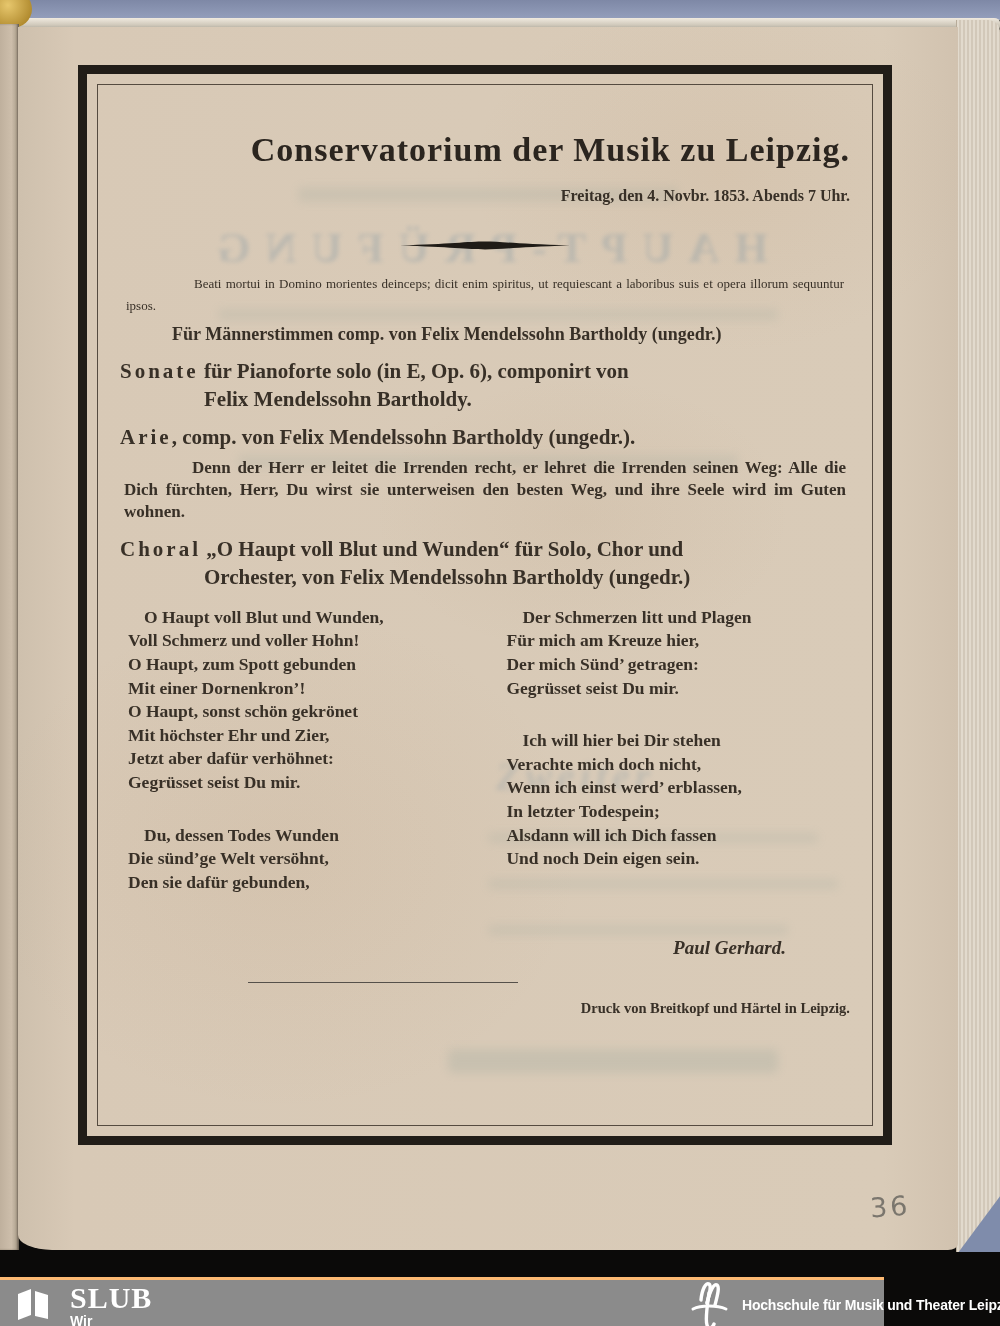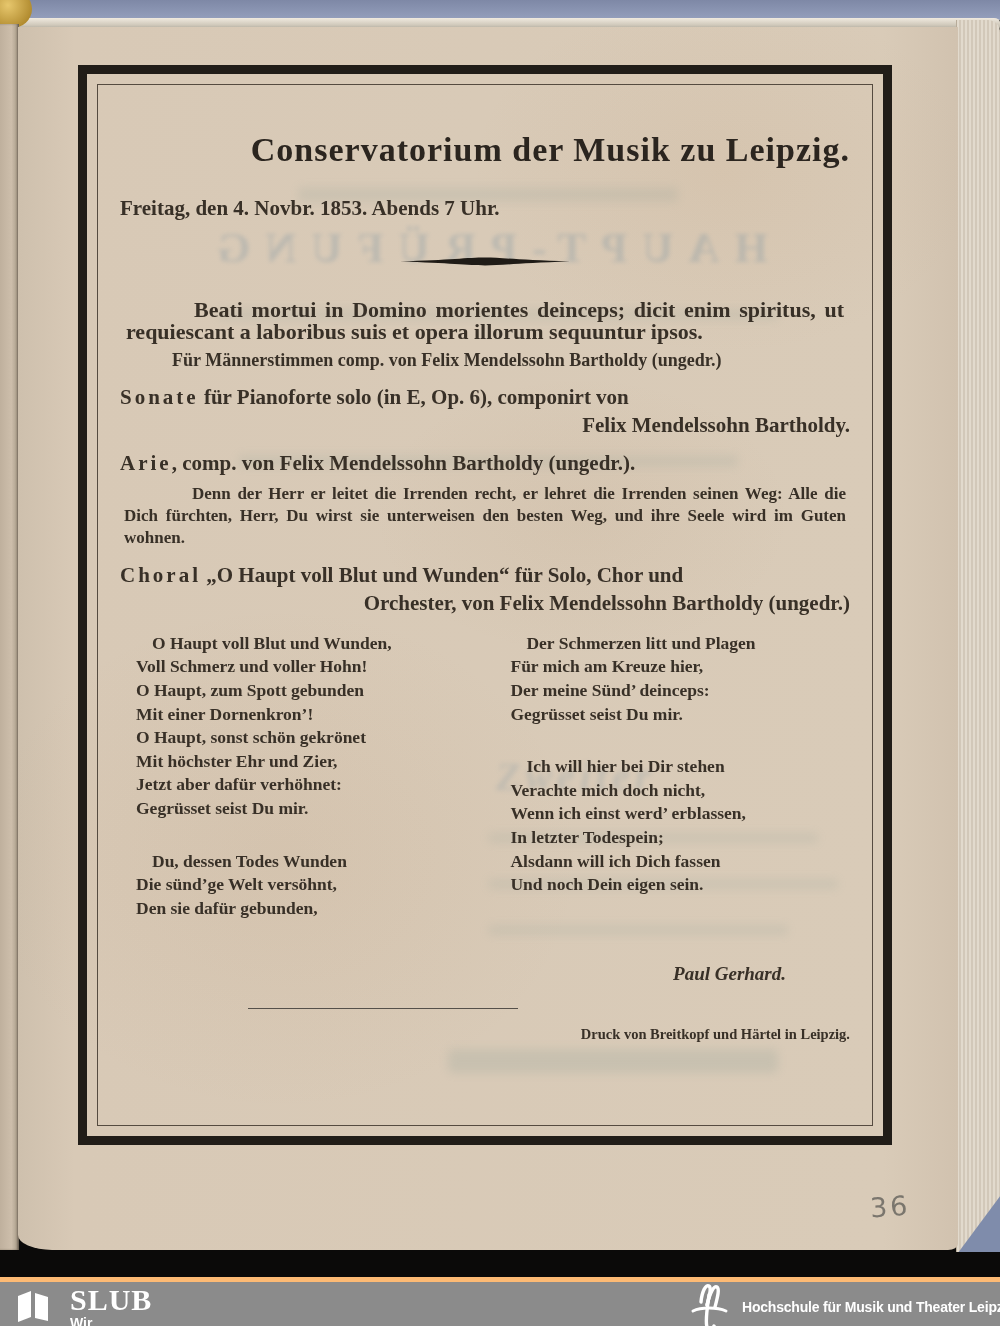--- a/index.html
+++ b/index.html
@@ -54,50 +54,50 @@
 
   
   .frame { position:absolute; left:60px; top:38px; width:814px; height:1080px;
            border:9px solid #211d18; }
   .frame-inner { position:absolute; inset:10px; border:1.5px solid rgba(62,53,43,.85);
                  overflow:hidden; padding:0 22px; color:#383027; }
 
   
   .doc-title { margin-top:46px; text-align:right; font-size:34px; font-weight:bold;
                letter-spacing:1px; color:#2b251f; }
-  .doc-date { margin-top:27px; text-align:left; font-size:21px; font-weight:bold; }
+  .doc-date { margin-top:18px; text-align:right; font-size:16px; font-weight:bold; }
   .divider { display:block; margin:36px auto 0; }
-  .latin { margin-top:33px; font-size:22px; font-weight:bold; line-height:22.4px;
+  .latin { margin-top:23px; font-size:13px; font-weight:normal; line-height:22.4px;
            text-align:justify; text-indent:68px; padding:0 6px; }
   .maenner { margin-top:6px; font-size:18px; font-weight:bold; padding-left:52px; }
   .work { margin-top:15px; font-size:21px; font-weight:bold; line-height:23px; }
   .work .kw { letter-spacing:3px; }
-  .work .l2 { margin-top:5px; margin-left:56px;text-align:right; }
+  .work .l2 { margin-top:5px; margin-left:84px; }
   .verse { margin-top:8px; font-size:17px; font-weight:bold; line-height:22px;
            text-align:justify; text-indent:68px; padding:0 4px; }
   .hymn { margin-top:17px; display:flex; font-size:17.5px; font-weight:bold;
           line-height:23.6px; }
-  .hymn-col-left  { margin-left:16px;  width:352px; }
+  .hymn-col-left  { margin-left:8px;  width:352px; }
   .hymn-col-right { margin-left:28px; width:345px; }
   .stanza { margin-bottom:29px; }
   .stanza .hymn-line:first-child { text-indent:16px; }
   .attribution { margin-top:14px; text-align:right; padding-right:64px;
                  font-size:19px; font-weight:bold; font-style:italic; }
   .end-rule { margin-top:23px; margin-left:128px; width:270px;
               border-top:1.5px solid #55504a; }
   .imprint { margin-top:17px; text-align:right; font-size:14.5px; font-weight:bold; }
 
   
   .pencil { position:absolute; left:852px; top:1164px; color:#64625c;
             font-family:"DejaVu Sans",sans-serif; font-size:27px; letter-spacing:3px;
             transform:rotate(-4deg); opacity:.8; }
 
   
-  .viewer-footer { position:absolute; left:0; bottom:0; width:1000px; height:49px;
-                   background:#8b8b8b; border-top:5px solid #fdba74;
+  .viewer-footer { position:absolute; left:0; bottom:0; width:884px; height:49px;
+                   background:#8b8b8b; border-top:3px solid #fdba74;
                    font-family:"Liberation Sans","DejaVu Sans",sans-serif; color:#fff; }
   .slub-block { position:absolute; left:14px; top:3px; height:46px; cursor:pointer; }
   .slub-icon { position:absolute; left:0; top:4px; }
   .slub-name { position:absolute; left:56px; top:-2px; font-size:30px; font-weight:bold;
                font-family:"Liberation Serif","DejaVu Serif",serif; letter-spacing:1px; }
   .slub-tag { position:absolute; left:56px; top:30px; font-size:14px; font-weight:bold; }
   .partner-block { position:absolute; left:686px; top:0; height:49px; cursor:pointer; }
   .mt-icon { position:absolute; left:0; top:-2px; }
   .partner-name { position:absolute; left:56px; top:17px; font-size:14px;
                   font-weight:bold; letter-spacing:-.2px; white-space:nowrap; }
@@ -174,21 +174,21 @@
             <div class="stanza">
                 <div class="hymn-line">Du, dessen Todes Wunden</div>
                 <div class="hymn-line">Die sünd’ge Welt versöhnt,</div>
                 <div class="hymn-line">Den sie dafür gebunden,</div>
               </div>
           </div>
           <div class="hymn-col-right">
             <div class="stanza">
                 <div class="hymn-line">Der Schmerzen litt und Plagen</div>
                 <div class="hymn-line">Für mich am Kreuze hier,</div>
-                <div class="hymn-line">Der meine Sünd’ deinceps:</div>
+                <div class="hymn-line">Der mich Sünd’ getragen:</div>
                 <div class="hymn-line">Gegrüsset seist Du mir.</div>
               </div>
             <div class="stanza">
                 <div class="hymn-line">Ich will hier bei Dir stehen</div>
                 <div class="hymn-line">Verachte mich doch nicht,</div>
                 <div class="hymn-line">Wenn ich einst werd’ erblassen,</div>
                 <div class="hymn-line">In letzter Todespein;</div>
                 <div class="hymn-line">Alsdann will ich Dich fassen</div>
                 <div class="hymn-line">Und noch Dein eigen sein.</div>
               </div>

